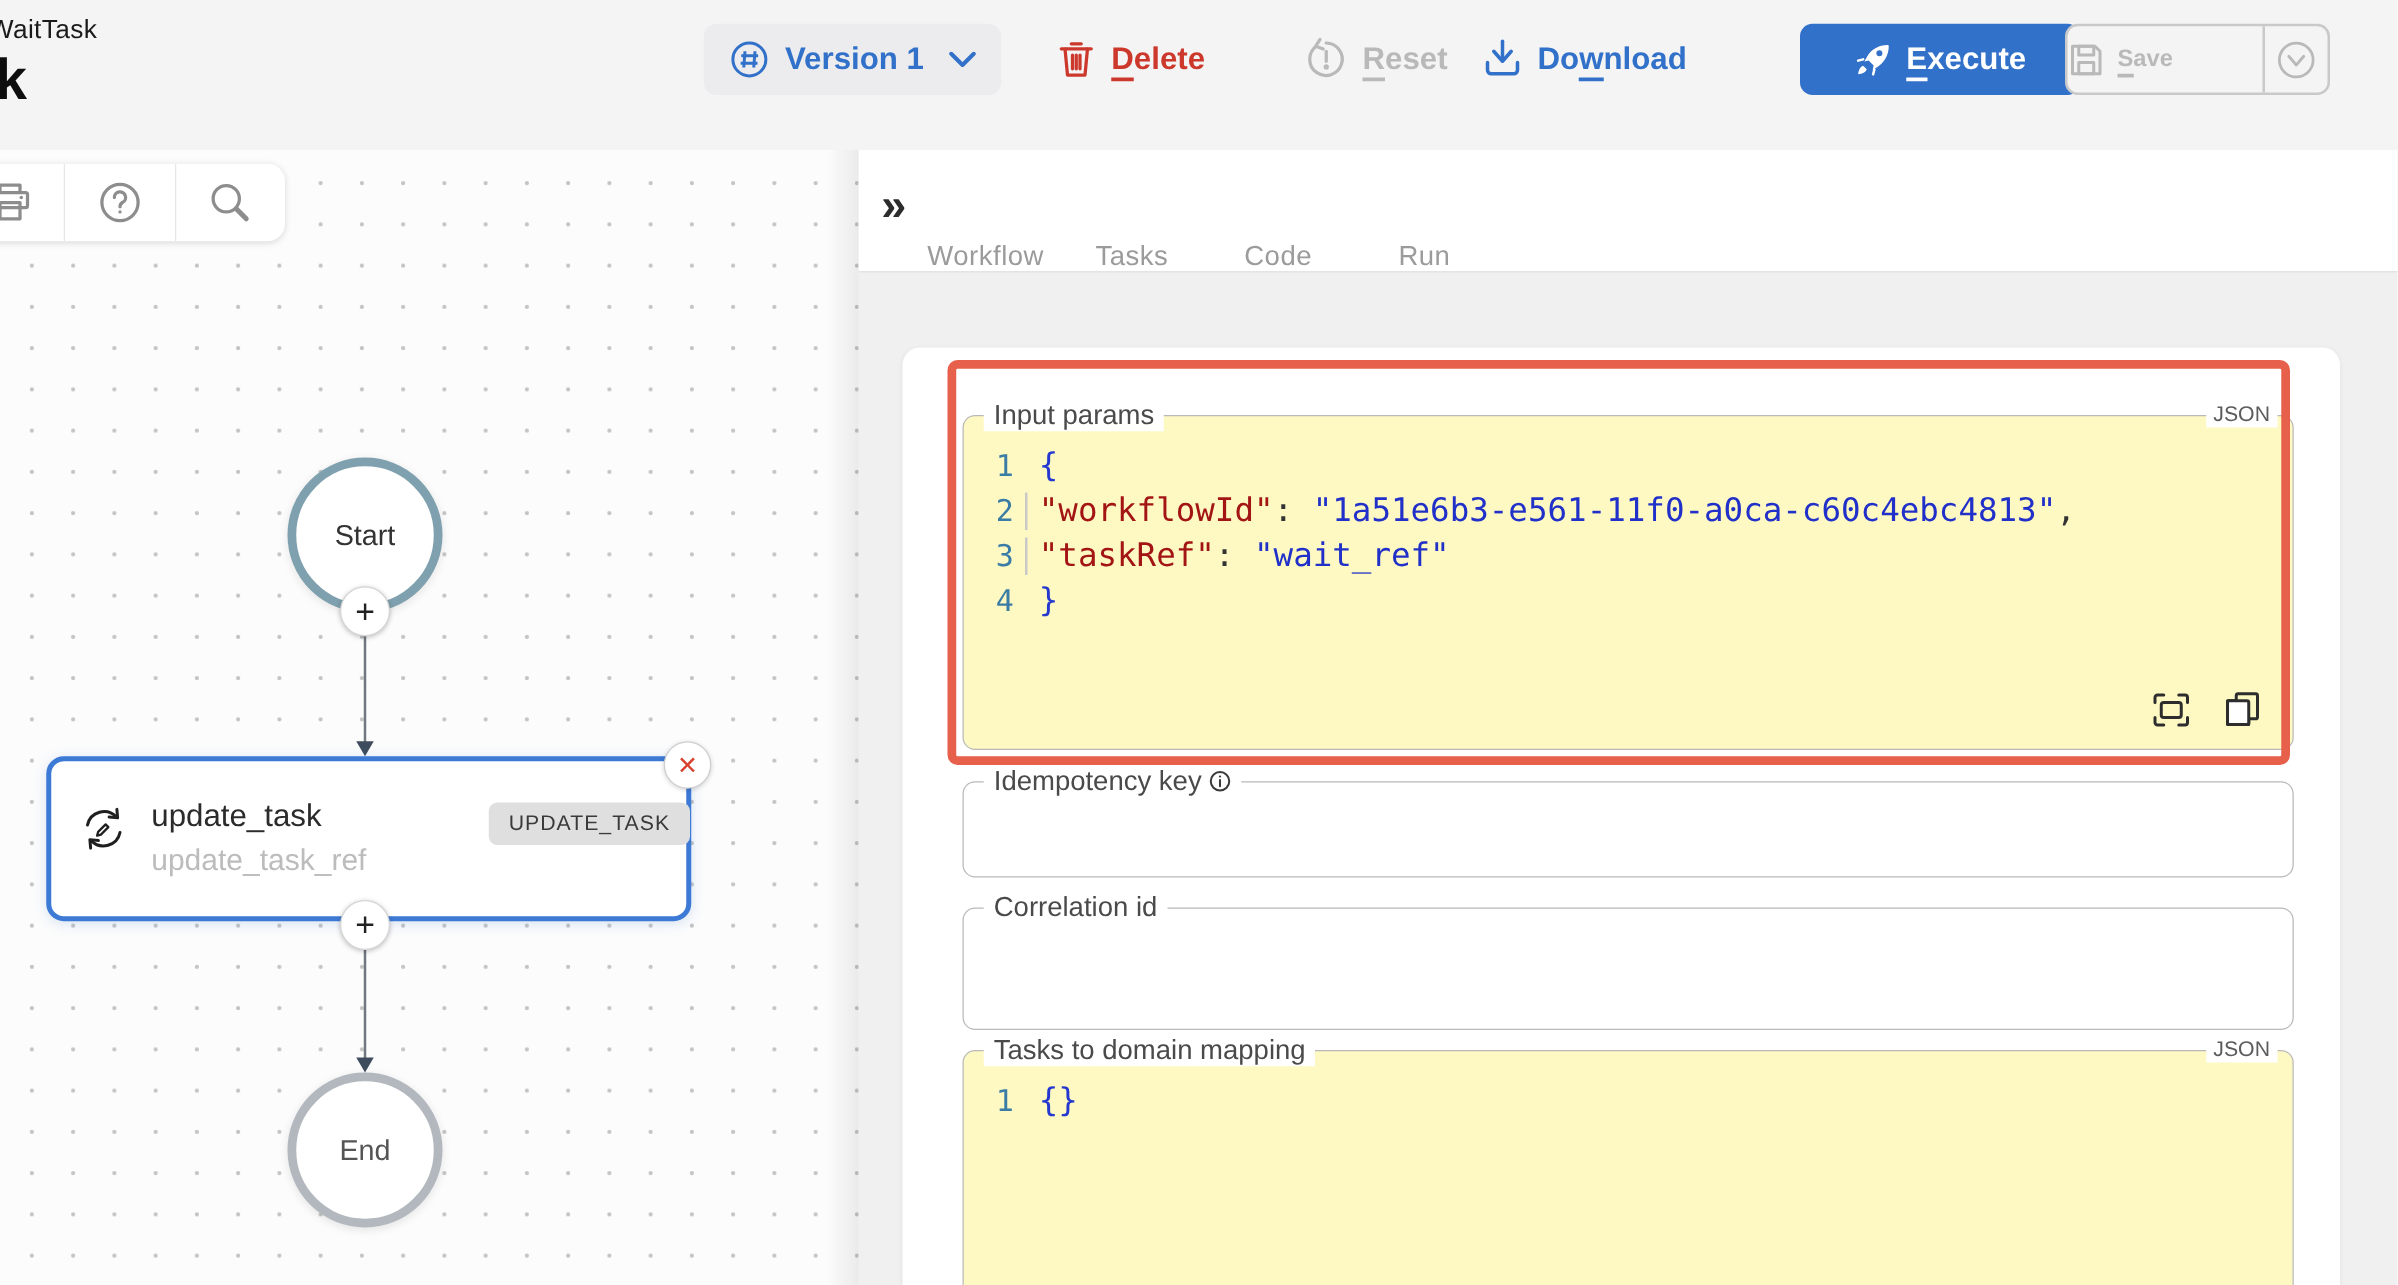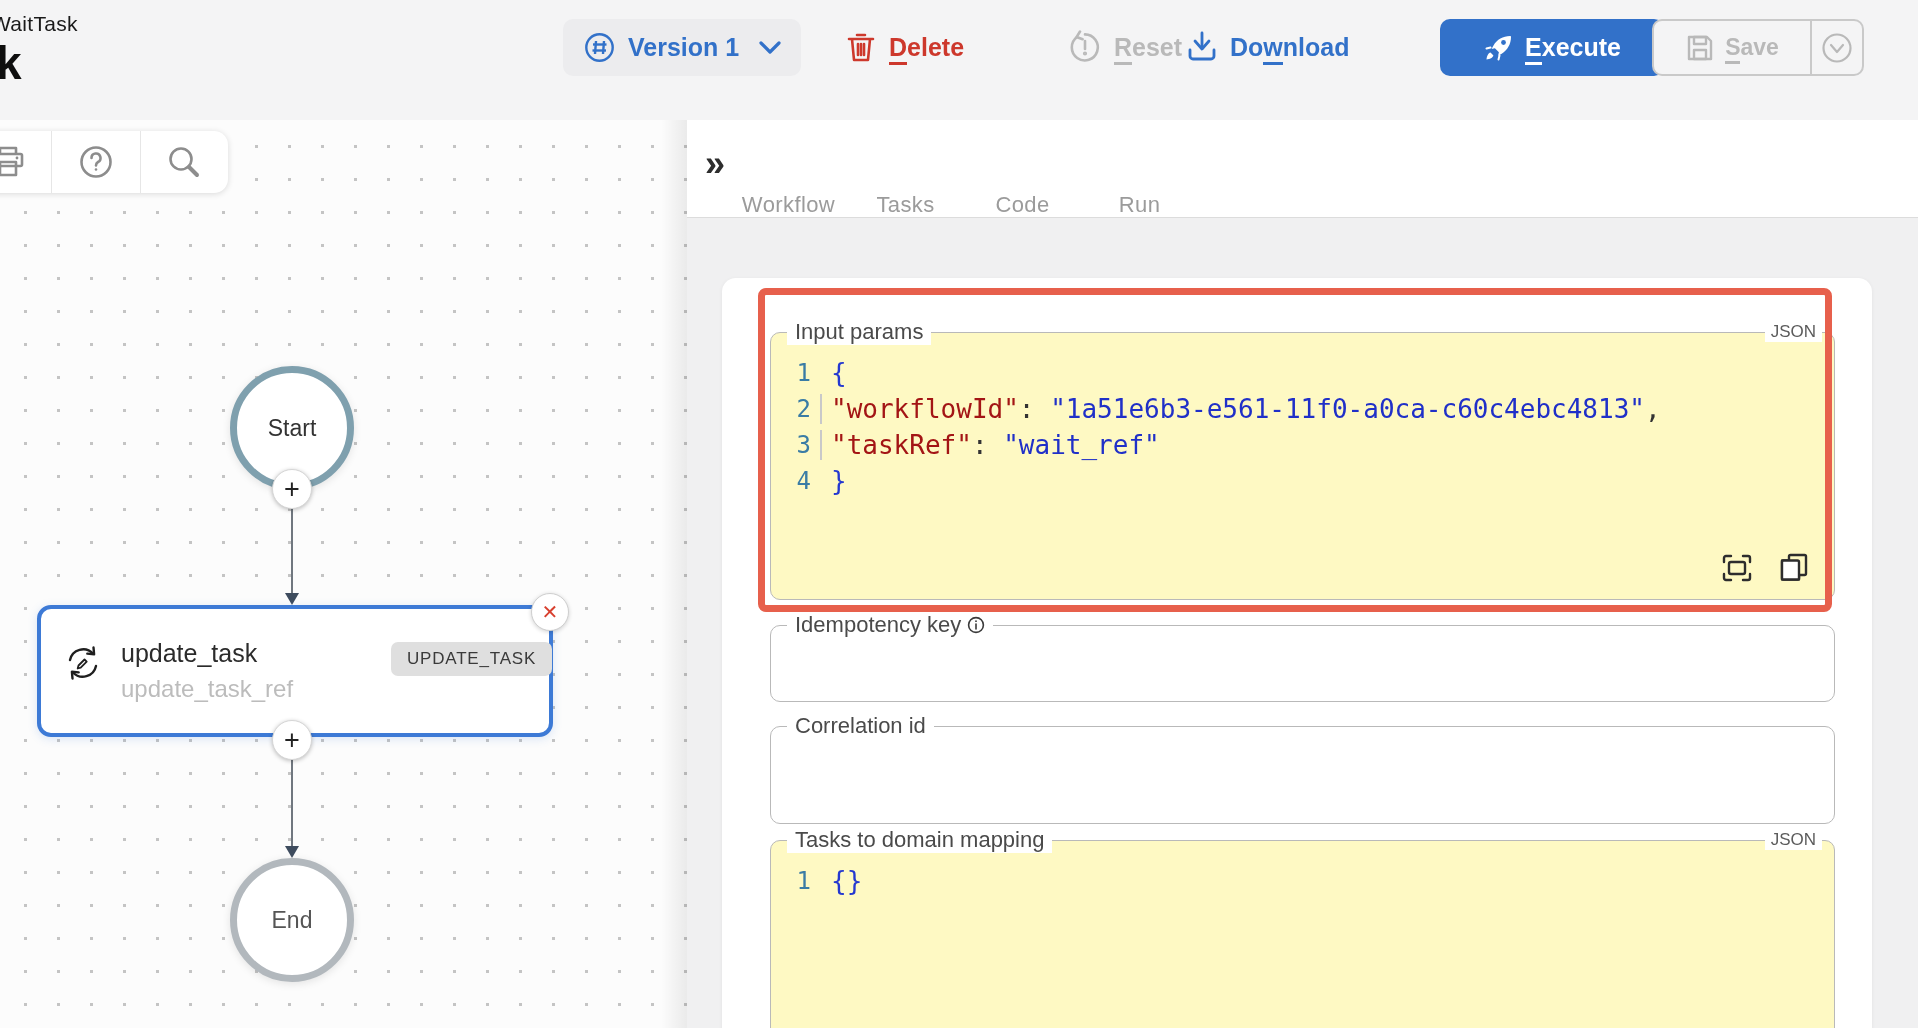--- a/index.html
+++ b/index.html
@@ -13,25 +13,25 @@
   body{font-family:"Liberation Sans",sans-serif;background:#f4f4f5;position:relative}
 
   
   .topbar{position:absolute;left:0;top:0;width:1918px;height:120px;background:#f4f4f5;z-index:20}
   .breadcrumb{position:absolute;left:-9px;top:12px;font-size:21px;color:#1a1a1a;letter-spacing:.3px;white-space:nowrap}
   .wf-title{position:absolute;left:-4px;top:36px;font-size:46px;font-weight:700;color:#0e0e0e}
   .btnrow-item{position:absolute;display:flex;align-items:center;gap:12px;font-size:25px;font-weight:700;cursor:pointer;background:none;border:none}
   .version-btn{left:563px;top:19px;height:57px;padding:0 20px;background:#ececee;border-radius:10px;color:var(--accent)}
   .txt-btn{top:27px;height:40px}
   .delete-btn{left:845px;color:var(--danger)}
-  .reset-btn{left:1068px;color:var(--disabled);cursor:default}
+  .reset-btn{left:1044px;color:var(--disabled);cursor:default}
   .download-btn{left:1186px;color:var(--accent)}
   .execute-btn{left:1440px;top:19px;width:224px;height:57px;background:var(--accent);color:#fff;border-radius:10px;justify-content:center;}
   .save-group{position:absolute;left:1652px;top:19px;width:212px;height:57px;border:2px solid #c9c9c9;border-radius:10px;display:flex;align-items:stretch;background:#f4f4f5}
-  .save-main{flex:1;display:flex;align-items:center;justify-content:center;gap:10px;font-size:23px;font-weight:700;color:var(--disabled);border:none;background:none}
+  .save-main{flex:1;display:flex;align-items:center;gap:10px;font-size:19px;font-weight:700;color:var(--disabled);border:none;background:none}
   .save-divider{width:2px;background:#c9c9c9}
   .save-caret{width:50px;display:flex;align-items:center;justify-content:center;border:none;background:none;cursor:pointer}
   .hk{border-bottom:3px solid currentColor;padding-bottom:1px}
 
   
   .canvas{position:absolute;left:0;top:118px;width:687px;height:910px;background:#fcfcfc;
     background-image:radial-gradient(circle,#c4c4c4 1.5px,transparent 1.8px);
     background-size:33px 33px;background-position:9px 12px;z-index:5}
   .canvas::after{content:"";position:absolute;right:0;top:0;bottom:0;width:26px;
     background:linear-gradient(to left,rgba(0,0,0,.07),rgba(0,0,0,0));pointer-events:none}

